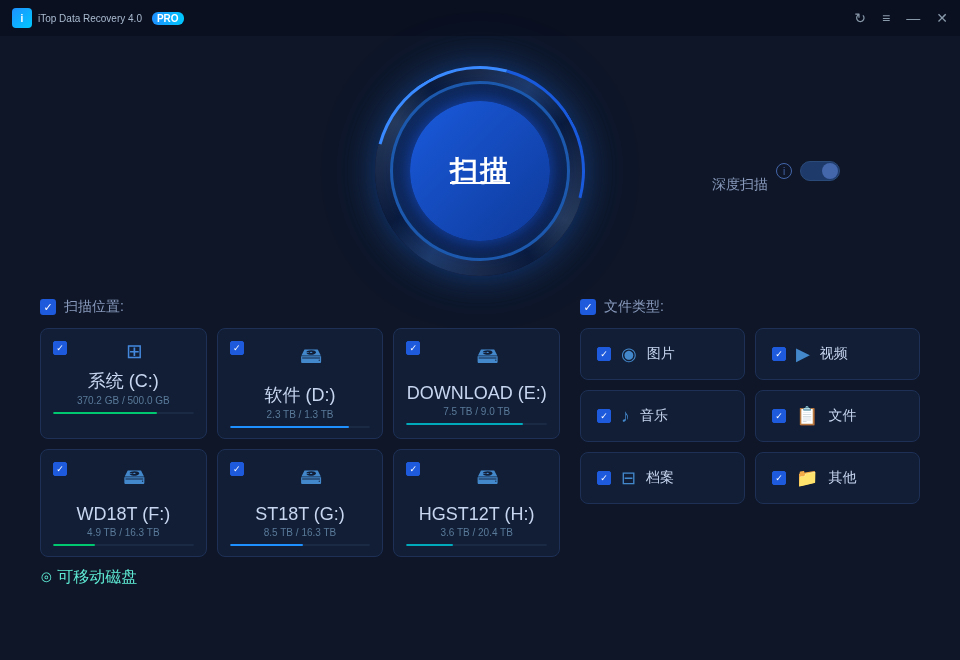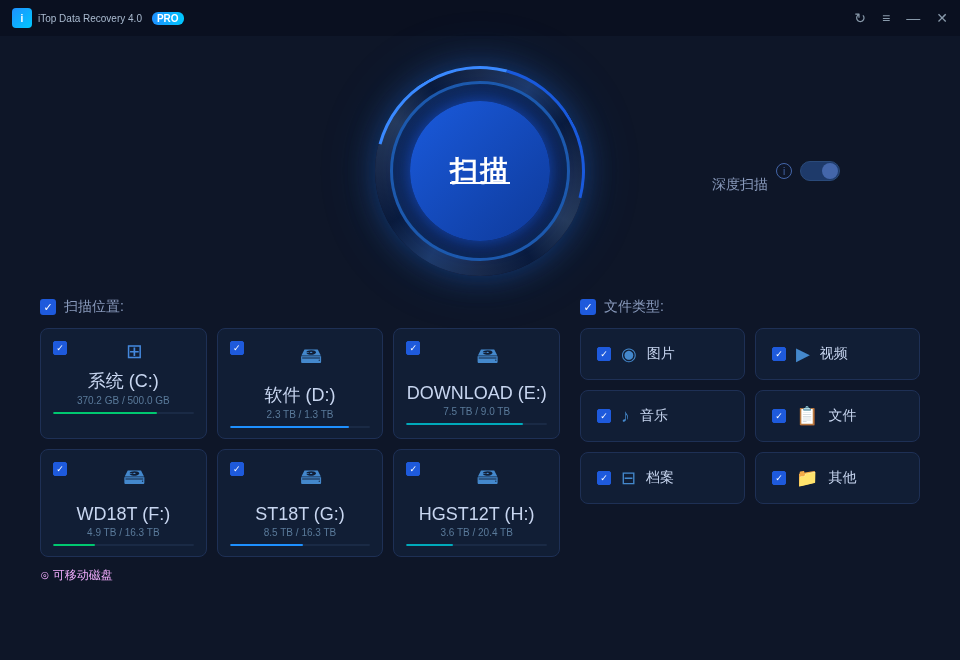--- a/index.html
+++ b/index.html
@@ -309,22 +309,22 @@
     .progress-green { background: #00c870; }
     .progress-blue  { background: #1e90ff; }
     .progress-teal  { background: #00aabb; }
 
     
     .location-hint {
       margin-top: 10px;
       display: flex;
       align-items: center;
       gap: 6px;
-      font-size: 12px;
-      color: #f0abfc;
+      font-size: 16px;
+      color: #5eead4;
     }
 
     
     .right-section {
       width: 340px;
     }
     .filetype-grid {
       display: grid;
       grid-template-columns: 1fr 1fr;
       gap: 10px;

